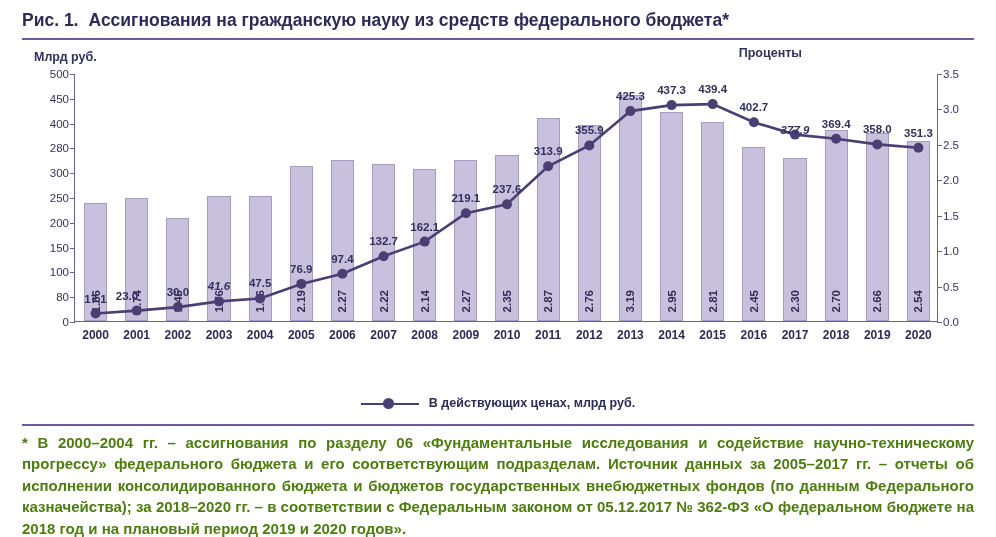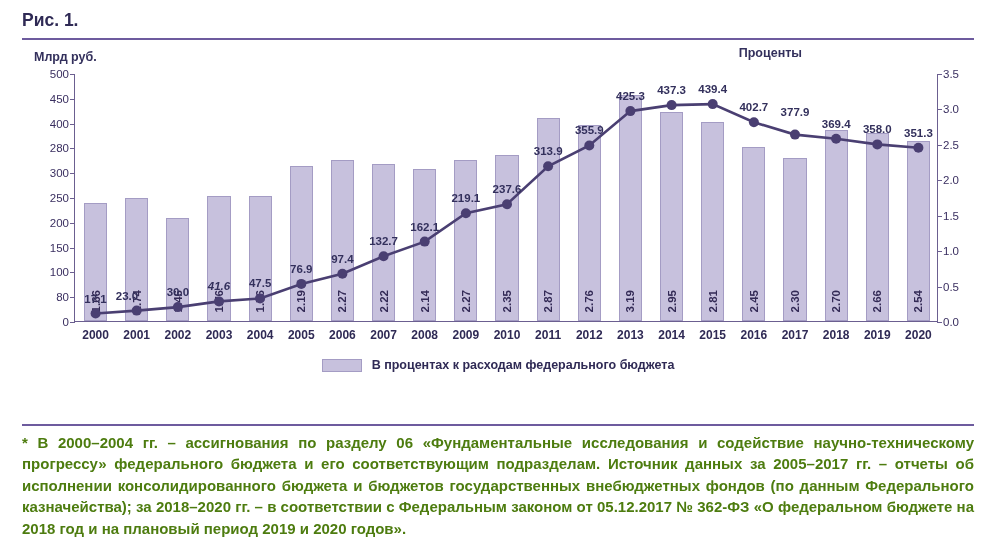--- a/index.html
+++ b/index.html
@@ -119,20 +119,21 @@
     color: #4d7c0f; text-align: justify;
   }
 </style>
 </head>
 <body>
 
 <div id="page">
 
   <div class="title-row">
     <span class="title-label">Рис. 1.</span>
+    <span class="title-text">Ассигнования на гражданскую науку из средств федерального бюджета*</span>
   </div>
   <div class="title-rule"></div>
 
   <div class="axis-caption cap-left">Млрд  руб.</div>
   <div class="axis-caption cap-right">Проценты</div>
 
   <div id="plot">
     <div id="plot-inner">
         <div class="ytick" style="top: 248px;">0</div>
         <div class="tickmark left" style="top: 248px;"></div>
@@ -332,28 +333,31 @@
         <div class="lbl-line" style="left: 308.571px; top: 173.181px;">132.7</div>
         <div class="lbl-line" style="left: 349.714px; top: 158.598px;">162.1</div>
         <div class="lbl-line" style="left: 390.857px; top: 130.326px;">219.1</div>
         <div class="lbl-line" style="left: 432px; top: 121.15px;">237.6</div>
         <div class="lbl-line" style="left: 473.143px; top: 83.3056px;">313.9</div>
         <div class="lbl-line" style="left: 514.286px; top: 62.4736px;">355.9</div>
         <div class="lbl-line" style="left: 555.429px; top: 28.0512px;">425.3</div>
         <div class="lbl-line" style="left: 596.571px; top: 22.0992px;">437.3</div>
         <div class="lbl-line" style="left: 637.714px; top: 21.0576px;">439.4</div>
         <div class="lbl-line" style="left: 678.857px; top: 39.2608px;">402.7</div>
-        <div class="lbl-line" style="left: 720px; top: 44px;">377.9</div>
+        <div class="lbl-line" style="left: 720px; top: 62px; font-style: italic;">377.9</div>
         <div class="lbl-line" style="left: 761.143px; top: 55.7776px;">369.4</div>
         <div class="lbl-line" style="left: 802.286px; top: 61.432px;">358.0</div>
         <div class="lbl-line" style="left: 843.429px; top: 64.7552px;">351.3</div>
       </div>
   </div>
 
-  <div class="legend l1">
-    <span class="swatch-bar"></span>
-    <span>В процентах к расходам федерального бюджета</span>
+  <div class="legend l2">
+    <span class="swatch-line">
+        <i></i>
+        <b></b>
+      </span>
+    <span>В действующих ценах, млрд руб.</span>
   </div>
 
   <div class="foot-rule"></div>
   <div class="footnote">* В 2000–2004 гг. – ассигнования по разделу 06 «Фундаментальные исследования и содействие научно-техническому прогрессу» федерального бюджета и его соответствующим подразделам. Источник данных за 2005–2017 гг. – отчеты об исполнении консолидированного бюджета и бюджетов государственных внебюджетных фондов (по данным Федерального казначейства); за 2018–2020 гг. – в соответствии с Федеральным законом от 05.12.2017 № 362-ФЗ «О федеральном бюджете на 2018 год и на плановый период 2019 и 2020 годов».</div>
 
 </div>
 
 </body></html>

